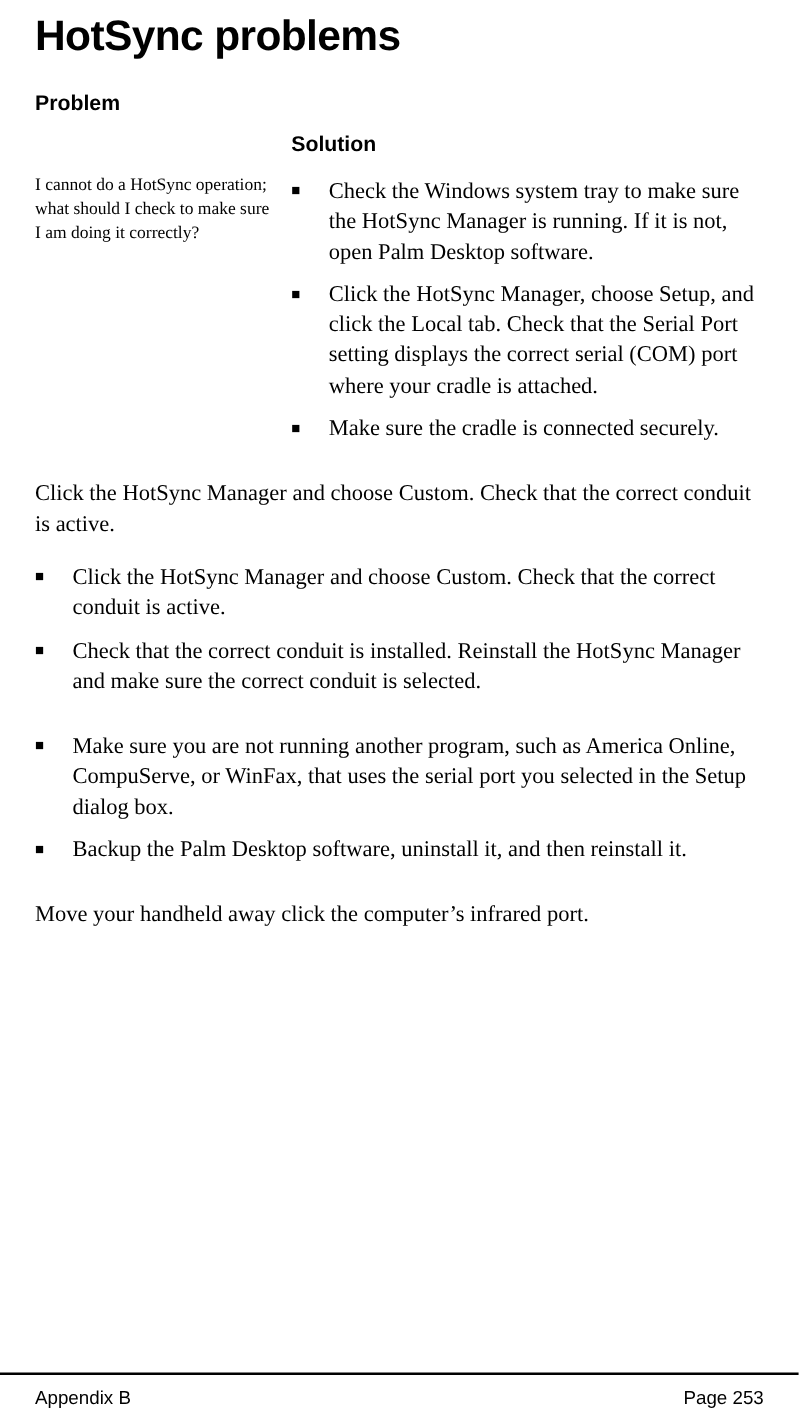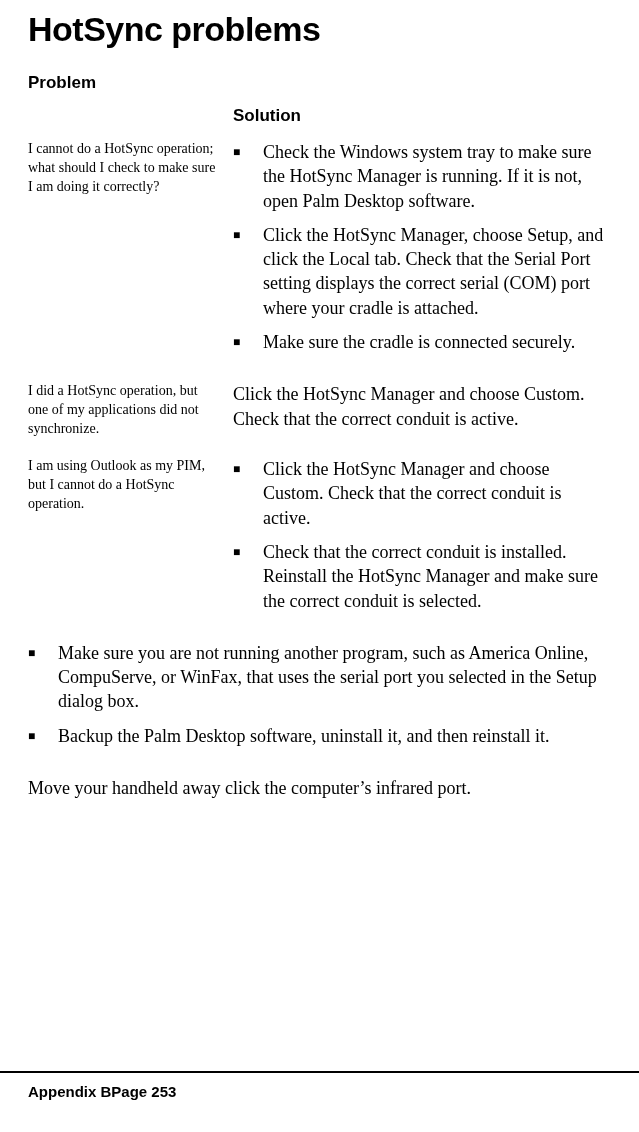--- a/index.html
+++ b/index.html
@@ -74,25 +74,25 @@
     }
     .plain-solution {
       
     }
     .footer {
       position: absolute;
       bottom: 0;
       left: 0;
       right: 0;
       border-top: 2px solid #000;
-      padding: 10px 28px 32px 28px;
+      padding: 10px 28px 5px 28px;
       display: flex;
-      justify-content: flex-start;
+      justify-content: space-between;
       font-family: Arial, Helvetica, sans-serif;
-      font-weight: bold;
+      font-weight: normal;
       font-size: 15px;
     }
   </style>
 </head>
 <body>
 
 <div class="content">
   <h1 class="title">HotSync problems</h1>
 
   <div class="header-row">
@@ -112,28 +112,26 @@
         <div class="bullet-text">Click the HotSync Manager, choose Setup, and click the Local tab. Check that the Serial Port setting displays the correct serial (COM) port where your cradle is attached.</div>
       </div>
       <div class="bullet-item">
         <div class="bullet-marker">■</div>
         <div class="bullet-text">Make sure the cradle is connected securely.</div>
       </div>
     </div>
   </div>
 
   <div class="row">
-    <div class="problem-cell">I did a HotSync operation, but one of my applications did not synchronize.</div>
     <div class="solution-cell">
       <div class="plain-solution">Click the HotSync Manager and choose Custom. Check that the correct conduit is active.</div>
     </div>
   </div>
 
   <div class="row">
-    <div class="problem-cell">I am using Outlook as my PIM, but I cannot do a HotSync operation.</div>
     <div class="solution-cell">
       <div class="bullet-item">
         <div class="bullet-marker">■</div>
         <div class="bullet-text">Click the HotSync Manager and choose Custom. Check that the correct conduit is active.</div>
       </div>
       <div class="bullet-item">
         <div class="bullet-marker">■</div>
         <div class="bullet-text">Check that the correct conduit is installed. Reinstall the HotSync Manager and make sure the correct conduit is selected.</div>
       </div>
     </div>

